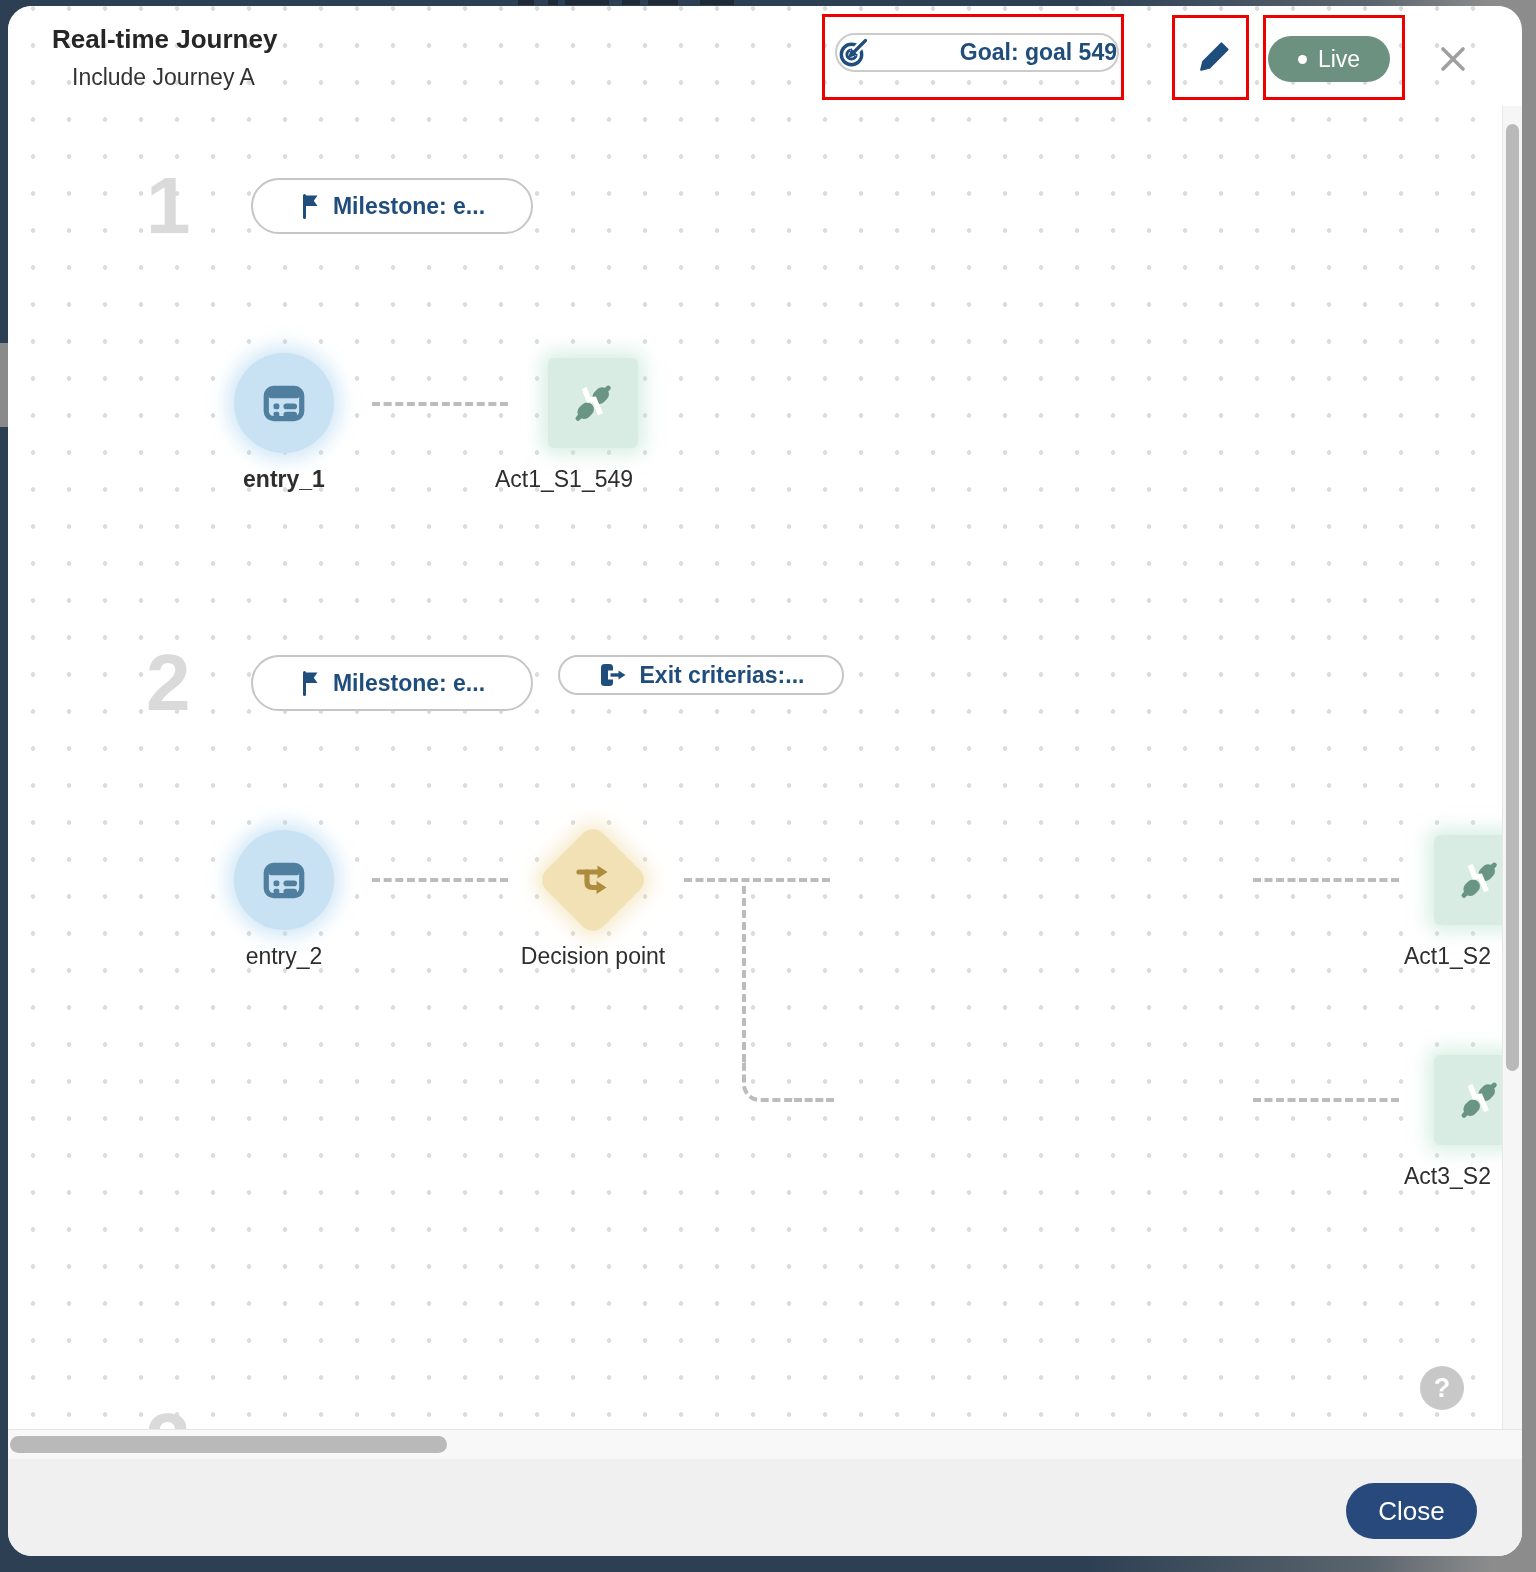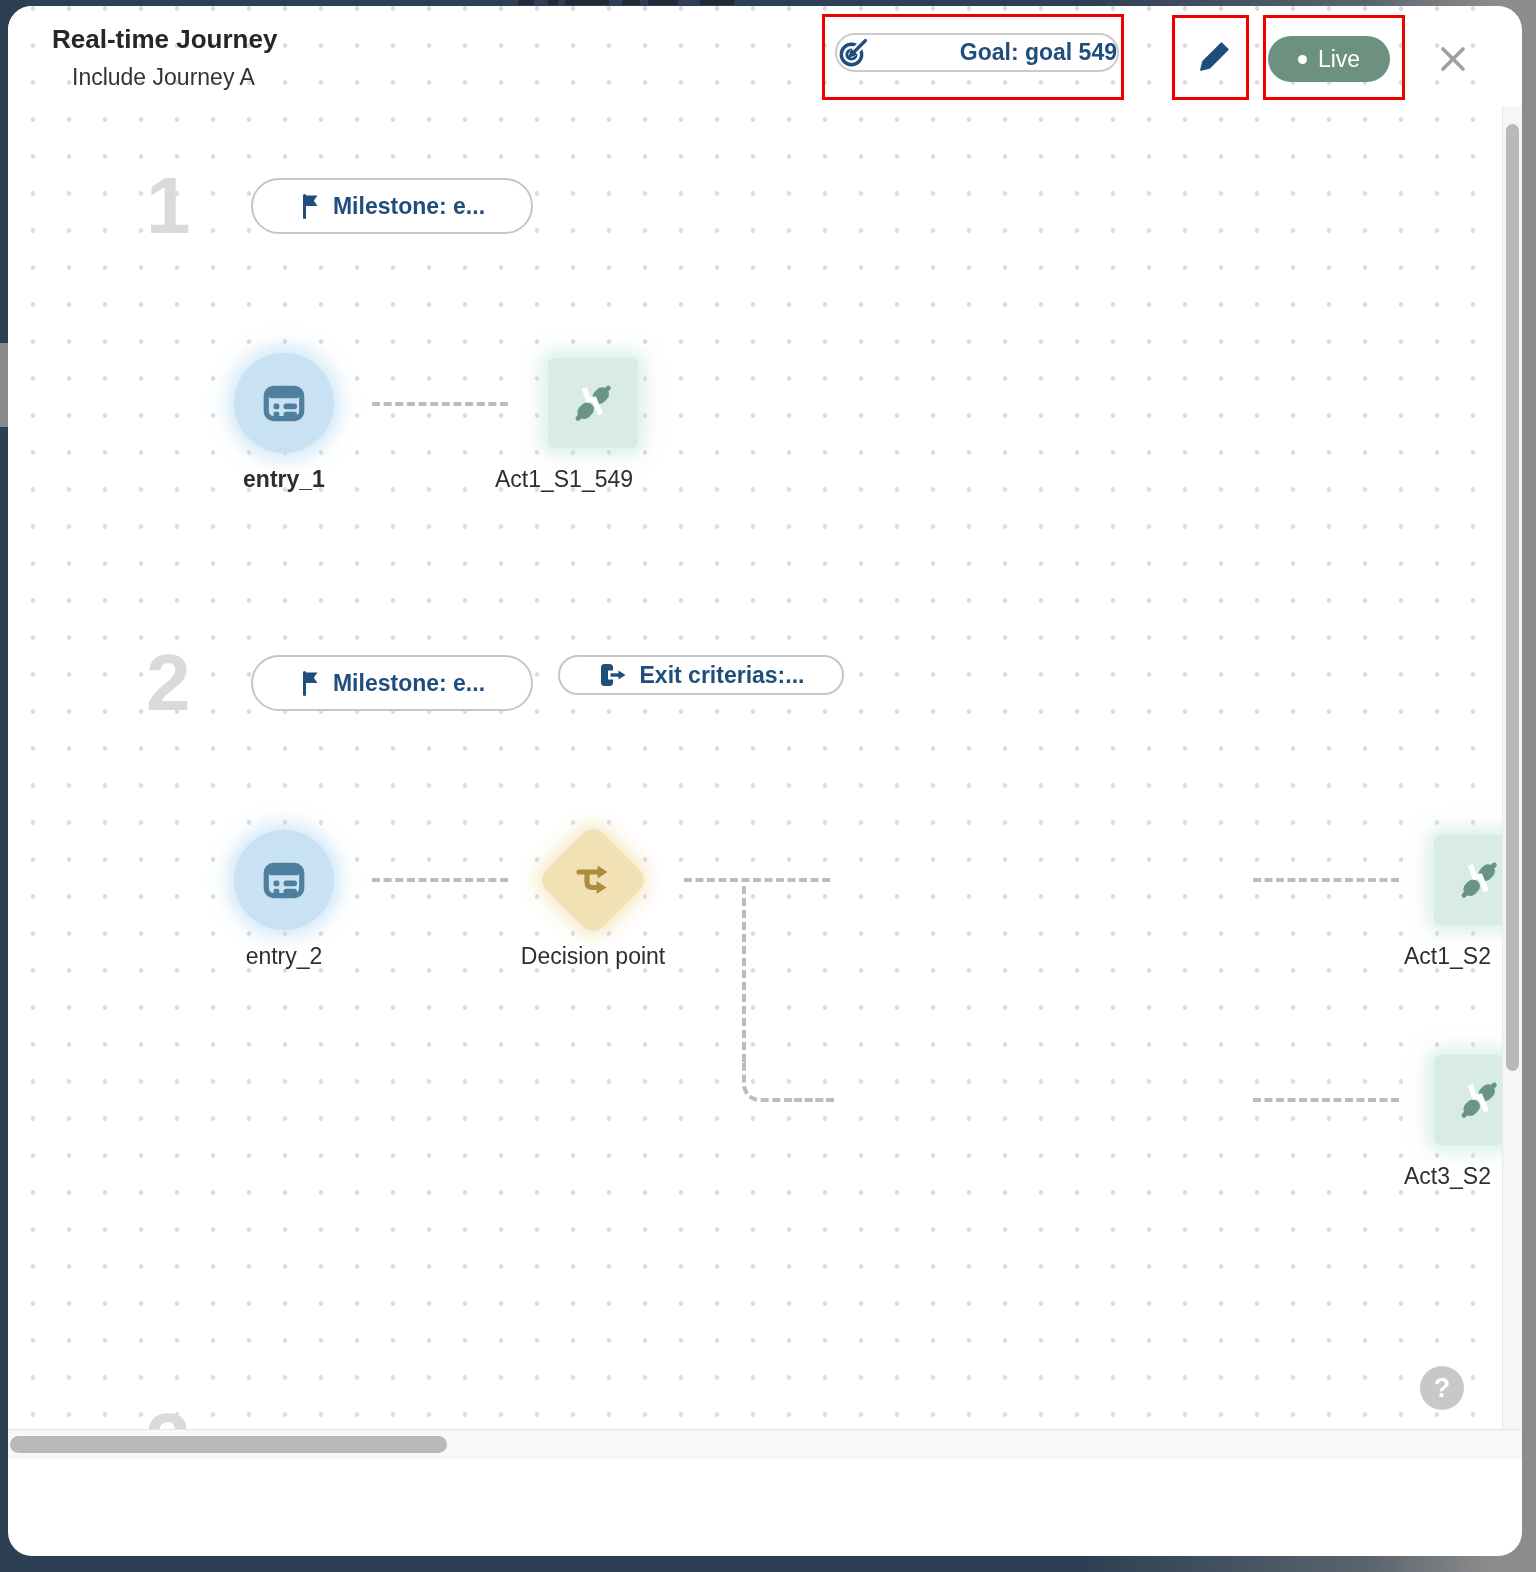--- a/index.html
+++ b/index.html
@@ -258,15 +258,18 @@
       </div>
     </div>
 
     <div class="vtrack">
       <div class="vthumb"></div>
     </div>
     <div class="htrack">
       <div class="hthumb"></div>
     </div>
 
+    <div class="footer">
+      <div class="close-btn">Close</div>
+    </div>
 
   </div>
 </div>
 
 </body></html>

